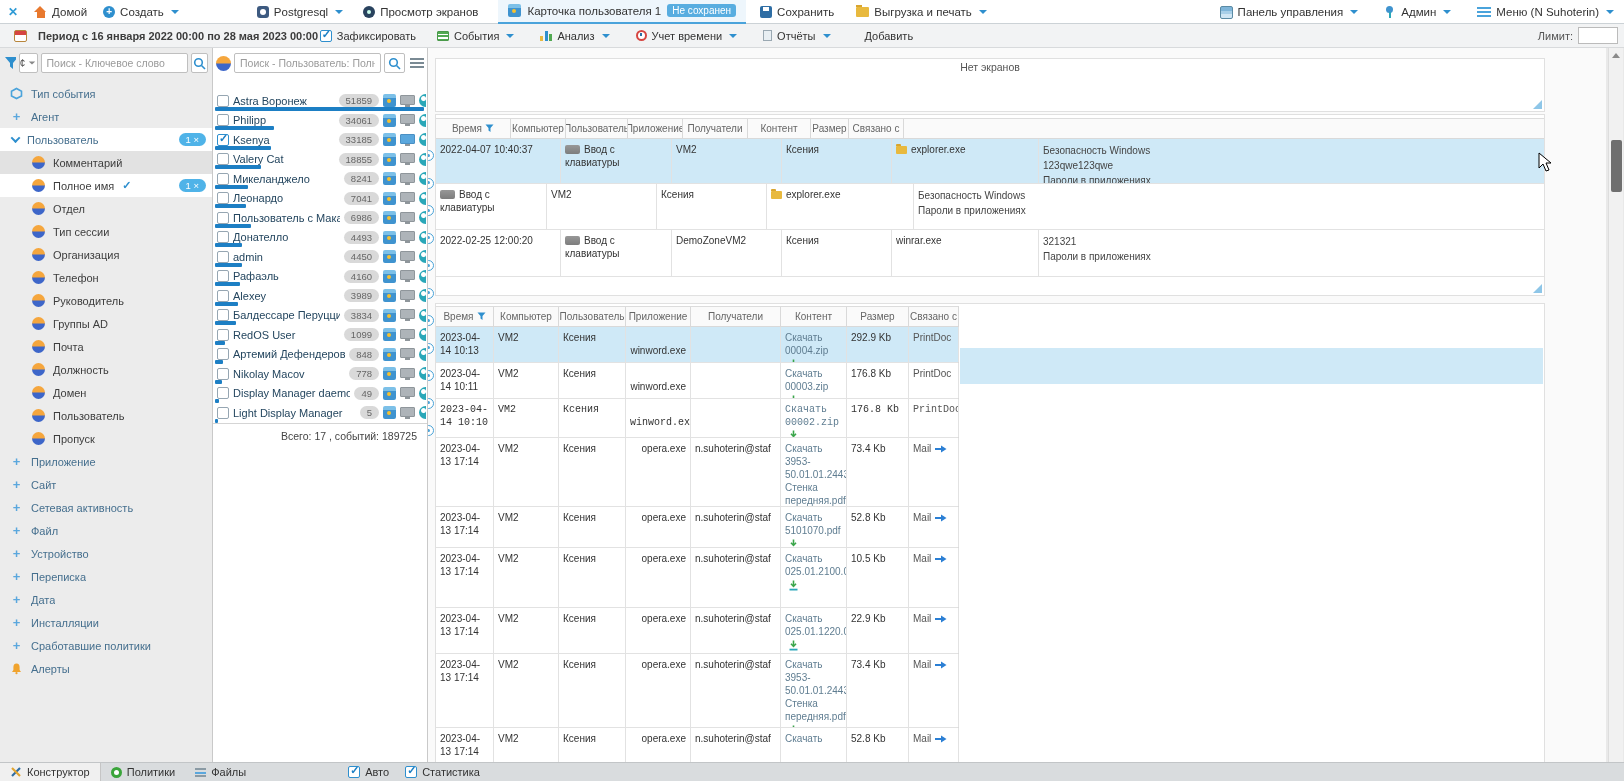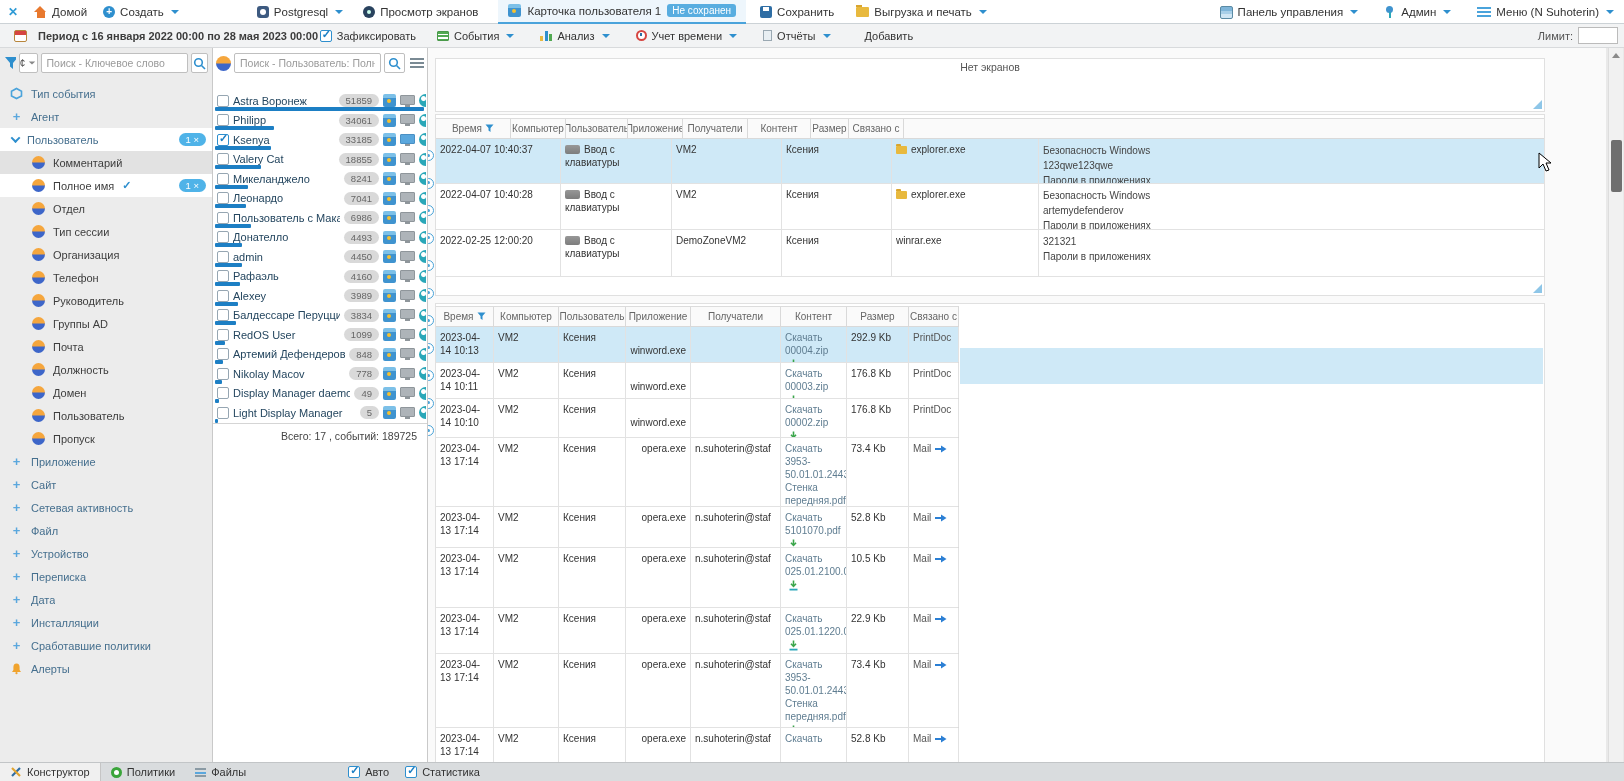--- a/index.html
+++ b/index.html
@@ -597,28 +597,26 @@
           <div class="td" style="width: 110px;">VM2</div>
           <div class="td" style="width: 110px;">Ксения</div>
           <div class="td" style="width: 147px;"><span class="i-folder"></span><span>explorer.exe</span></div>
           <div class="td desc">
             <div>Безопасность Windows</div>
             <div>123qwe123qwe</div>
             <div>Пароли в приложениях</div>
           </div>
         </div>
         <div class="trow" style="height: 46px;">
-          <div class="td" style="width: 125px;">2022-04-07 10:40:28</div>
           <div class="td" style="width: 111px;"><span class="i-kbd"></span><span>Ввод с клавиатуры</span></div>
           <div class="td" style="width: 110px;">VM2</div>
           <div class="td" style="width: 110px;">Ксения</div>
           <div class="td" style="width: 147px;"><span class="i-folder"></span><span>explorer.exe</span></div>
           <div class="td desc">
             <div>Безопасность Windows</div>
-            <div>artemydefenderov</div>
             <div>Пароли в приложениях</div>
           </div>
         </div>
         <div class="trow" style="height: 47px;">
           <div class="td" style="width: 125px;">2022-02-25 12:00:20</div>
           <div class="td" style="width: 111px;"><span class="i-kbd"></span><span>Ввод с клавиатуры</span></div>
           <div class="td" style="width: 110px;">DemoZoneVM2</div>
           <div class="td" style="width: 110px;">Ксения</div>
           <div class="td" style="width: 147px;"><span>winrar.exe</span></div>
           <div class="td desc">
@@ -701,21 +699,21 @@
             </div>
             <div class="td" style="width: 62px;">176.8 Kb</div>
             <div class="td rel" style="width: 50px;">
               <span>PrintDoc</span>
               <svg class="svgi" width="14" height="8" style="margin-top:3px">
                 <path d="M1 4 H8" stroke="#2b7fd4" stroke-width="2"></path>
                 <path d="M7 0.5 L12.5 4 L7 7.5 Z" fill="#2b7fd4"></path>
               </svg>
             </div>
           </div>
-          <div class="trow" style="height: 39px;">
+          <div class="trow" style="height: 39px; font-family: Liberation Mono, monospace;">
             <div class="td" style="width: 58px;">2023-04-14 10:10</div>
             <div class="td" style="width: 65px;">VM2</div>
             <div class="td" style="width: 67px;">Ксения</div>
             <div class="td appcell low" style="width: 65px;">winword.exe</div>
             <div class="td" style="width: 90px;"></div>
             <div class="td" style="width: 66px;">
               <div class="dlname">Скачать</div>
               <div class="dlname">00002.zip<svg class="svgi" width="11" height="11" style="margin-left:3px">
                   <path d="M5.5 0.5 V6" stroke="#3aa54a" stroke-width="1.6" fill="none"></path>
                   <path d="M3 3.8 L5.5 6.4 L8 3.8" stroke="#3aa54a" stroke-width="1.6" fill="none"></path>

